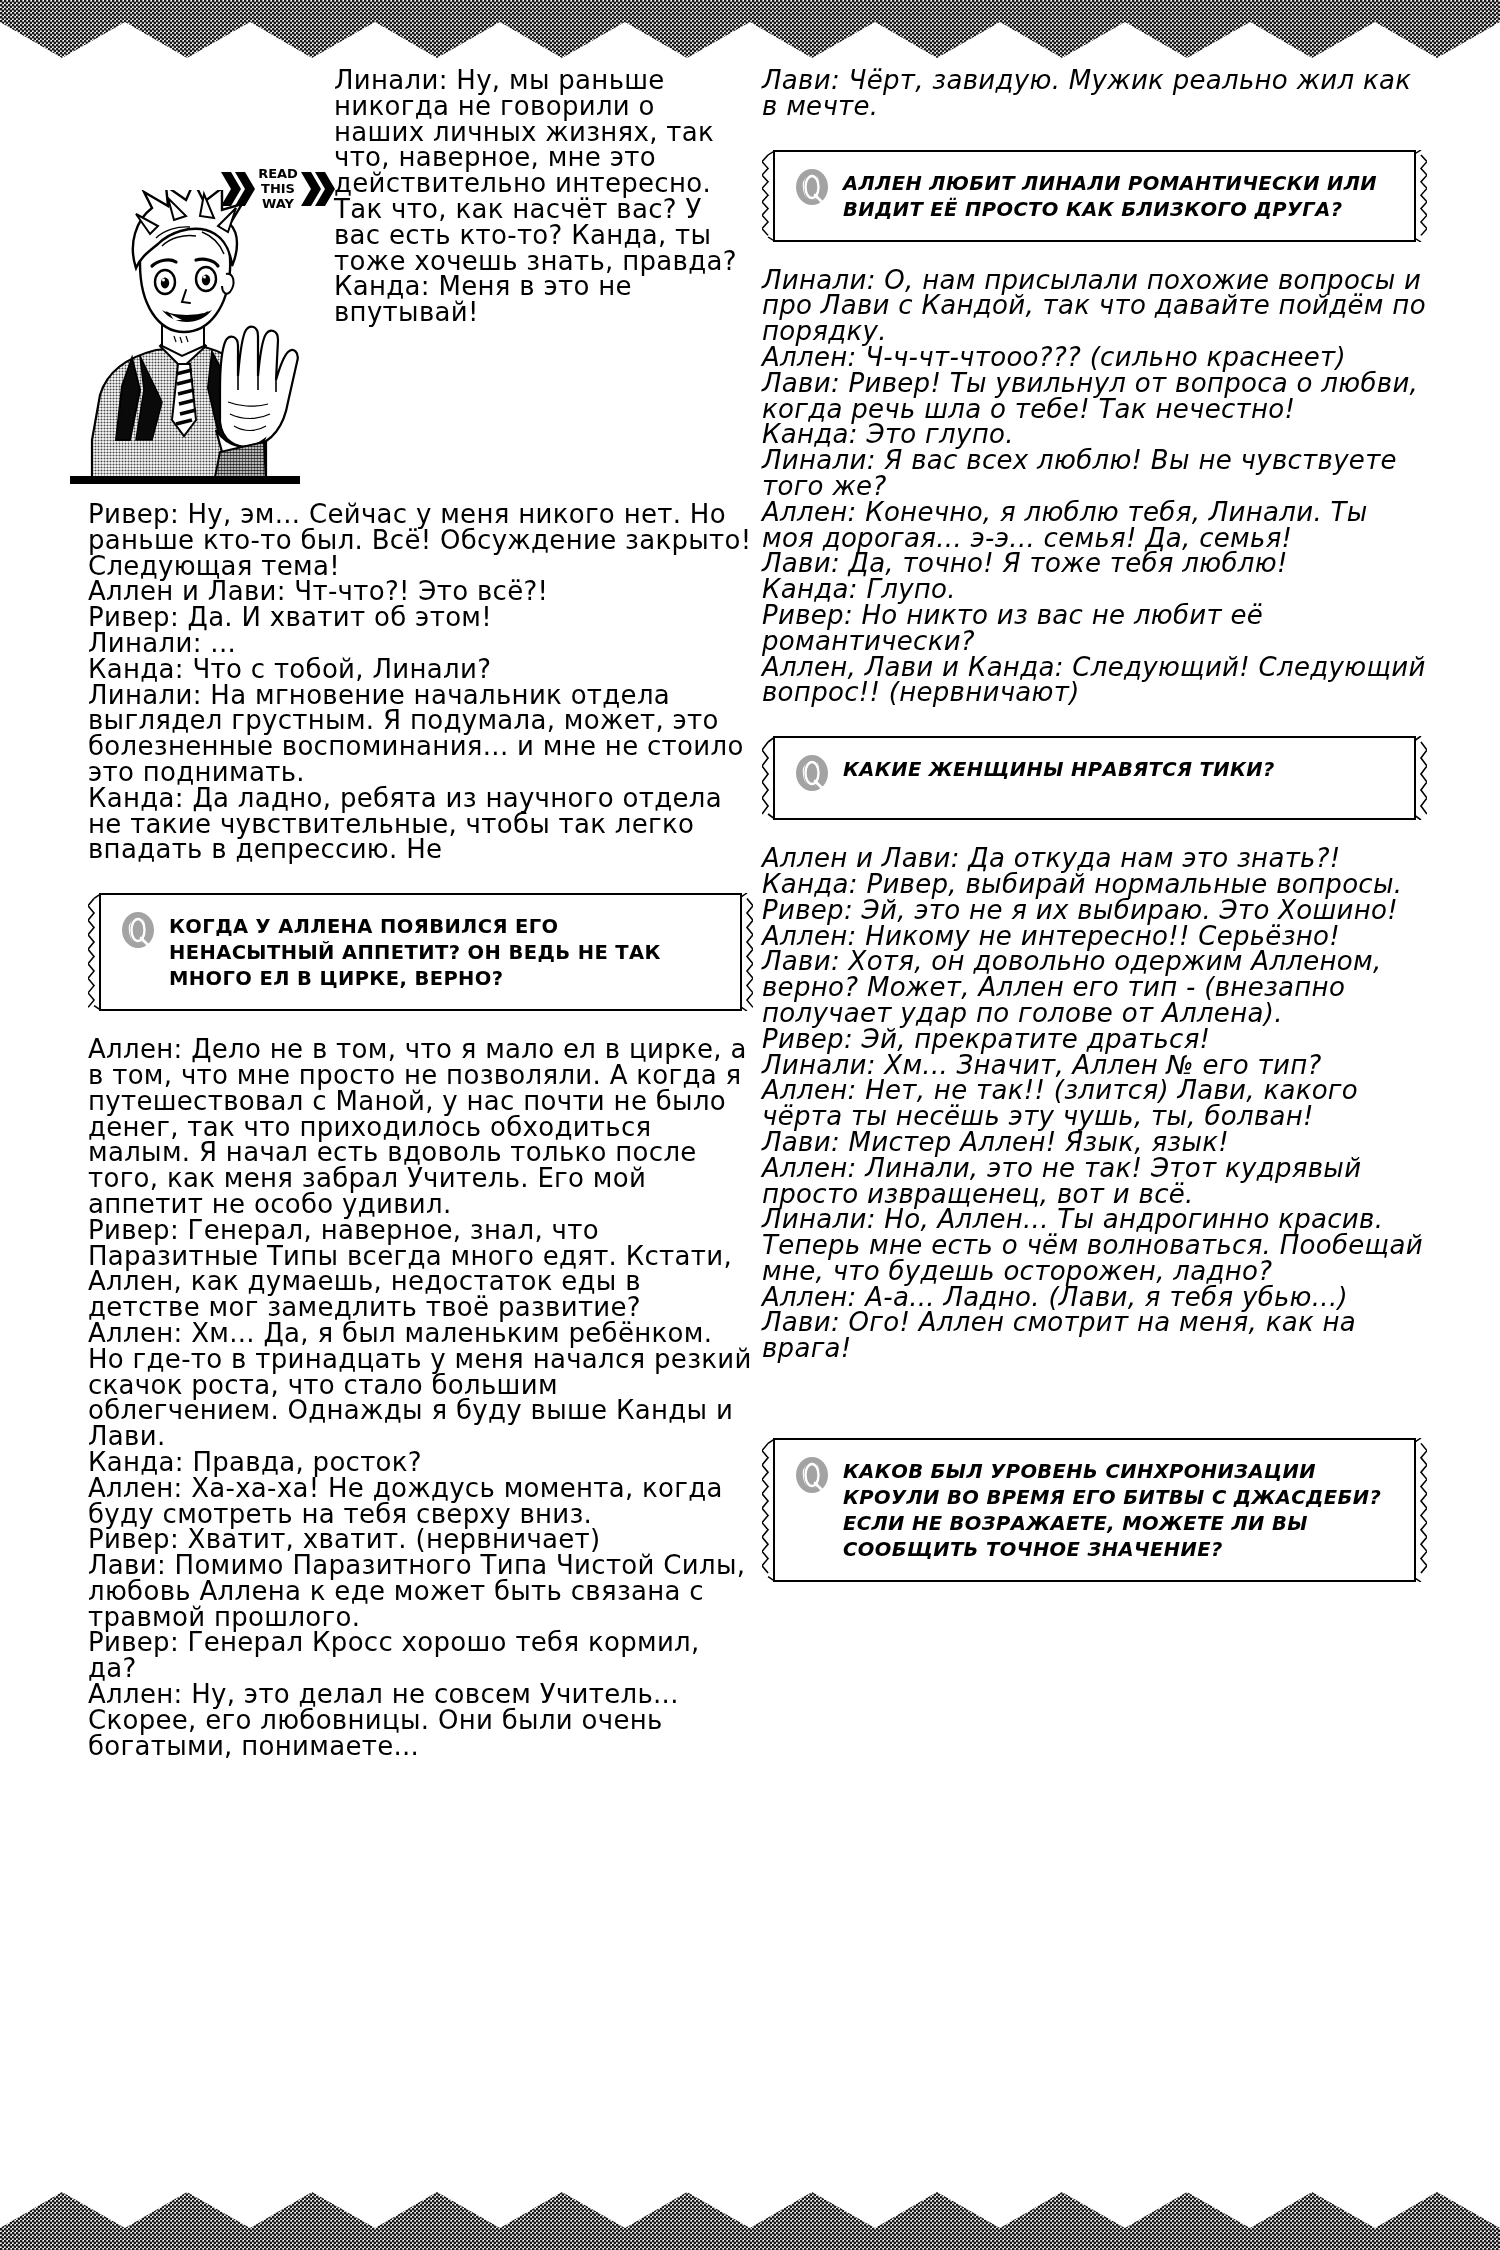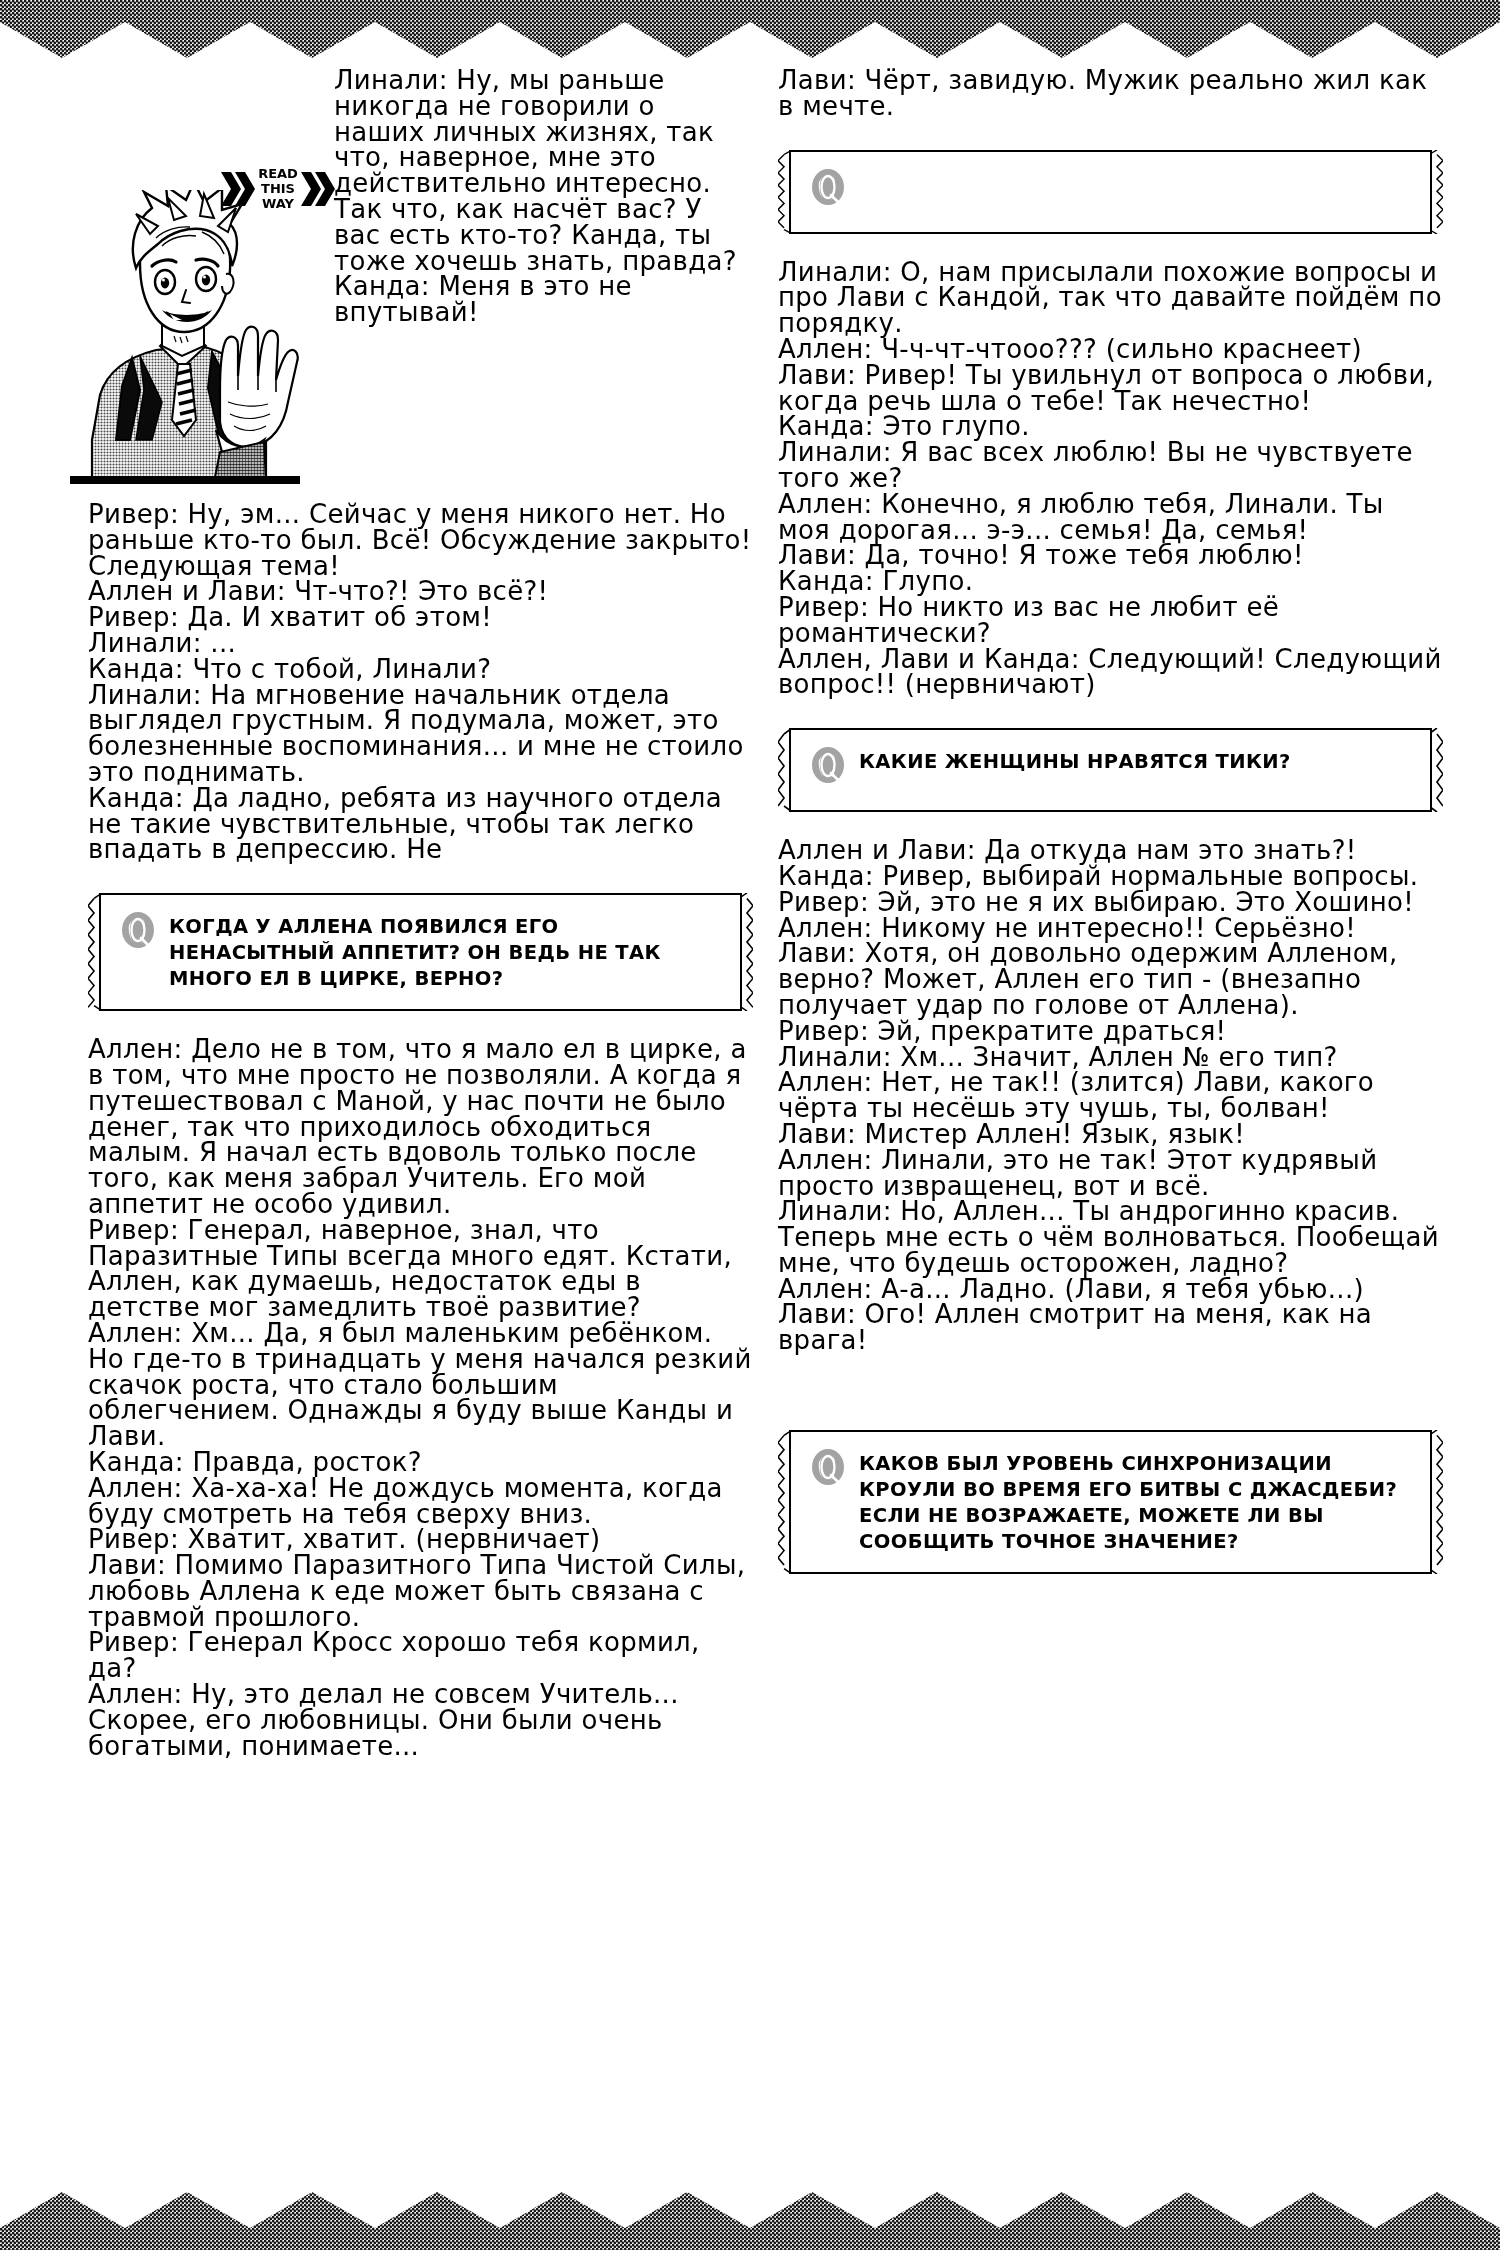--- a/index.html
+++ b/index.html
@@ -41,21 +41,21 @@
     left: 0;
     width: 1500px;
     height: 2110px;
   }
   .col {
     position: absolute;
     top: 0;
     width: 665px;
   }
   .col-left  { left: 88px;  }
-  .col-right { left: 778px; }
+  .col-right { left: 762px; font-style: italic; }
 
   
   .portrait-wrap {
     float: left;
     width: 230px;
     height: 400px;
     margin: 30px 16px 4px 0;
     position: relative;
   }
 
@@ -353,20 +353,21 @@
         <div class="qbox-inner">
           <div class="q-mark">
             <svg width="38" height="38" viewBox="0 0 38 38">
               <ellipse cx="19" cy="19" rx="16" ry="18" fill="#a3a3a3"></ellipse>
               <path d="M13,9 C10,14 10,25 14,31 C11,27 9,20 10,14 Z" fill="#ffffff"></path>
               <path d="M24,7 C27,13 27,27 22,33 C26,26 26,14 24,7 Z" fill="#ffffff"></path>
               <ellipse cx="19" cy="19" rx="6.5" ry="11" fill="none" stroke="#ffffff" stroke-width="2.4"></ellipse>
               <path d="M22,27 C25,30 28,33 30,35" stroke="#ffffff" stroke-width="2.6" fill="none" stroke-linecap="round"></path>
             </svg>
           </div>
+          <div class="q-text">АЛЛЕН ЛЮБИТ ЛИНАЛИ РОМАНТИЧЕСКИ ИЛИ ВИДИТ ЕЁ ПРОСТО КАК БЛИЗКОГО ДРУГА?</div>
         </div>
       </div>
 
       <div class="body-text">Линали: О, нам присылали похожие вопросы и про Лави с Кандой, так что давайте пойдём по порядку.
 Аллен: Ч-ч-чт-чтооо??? (сильно краснеет)
 Лави: Ривер! Ты увильнул от вопроса о любви, когда речь шла о тебе! Так нечестно!
 Канда: Это глупо.
 Линали: Я вас всех люблю! Вы не чувствуете того же?
 Аллен: Конечно, я люблю тебя, Линали. Ты моя дорогая... э-э... семья! Да, семья!
 Лави: Да, точно! Я тоже тебя люблю!

